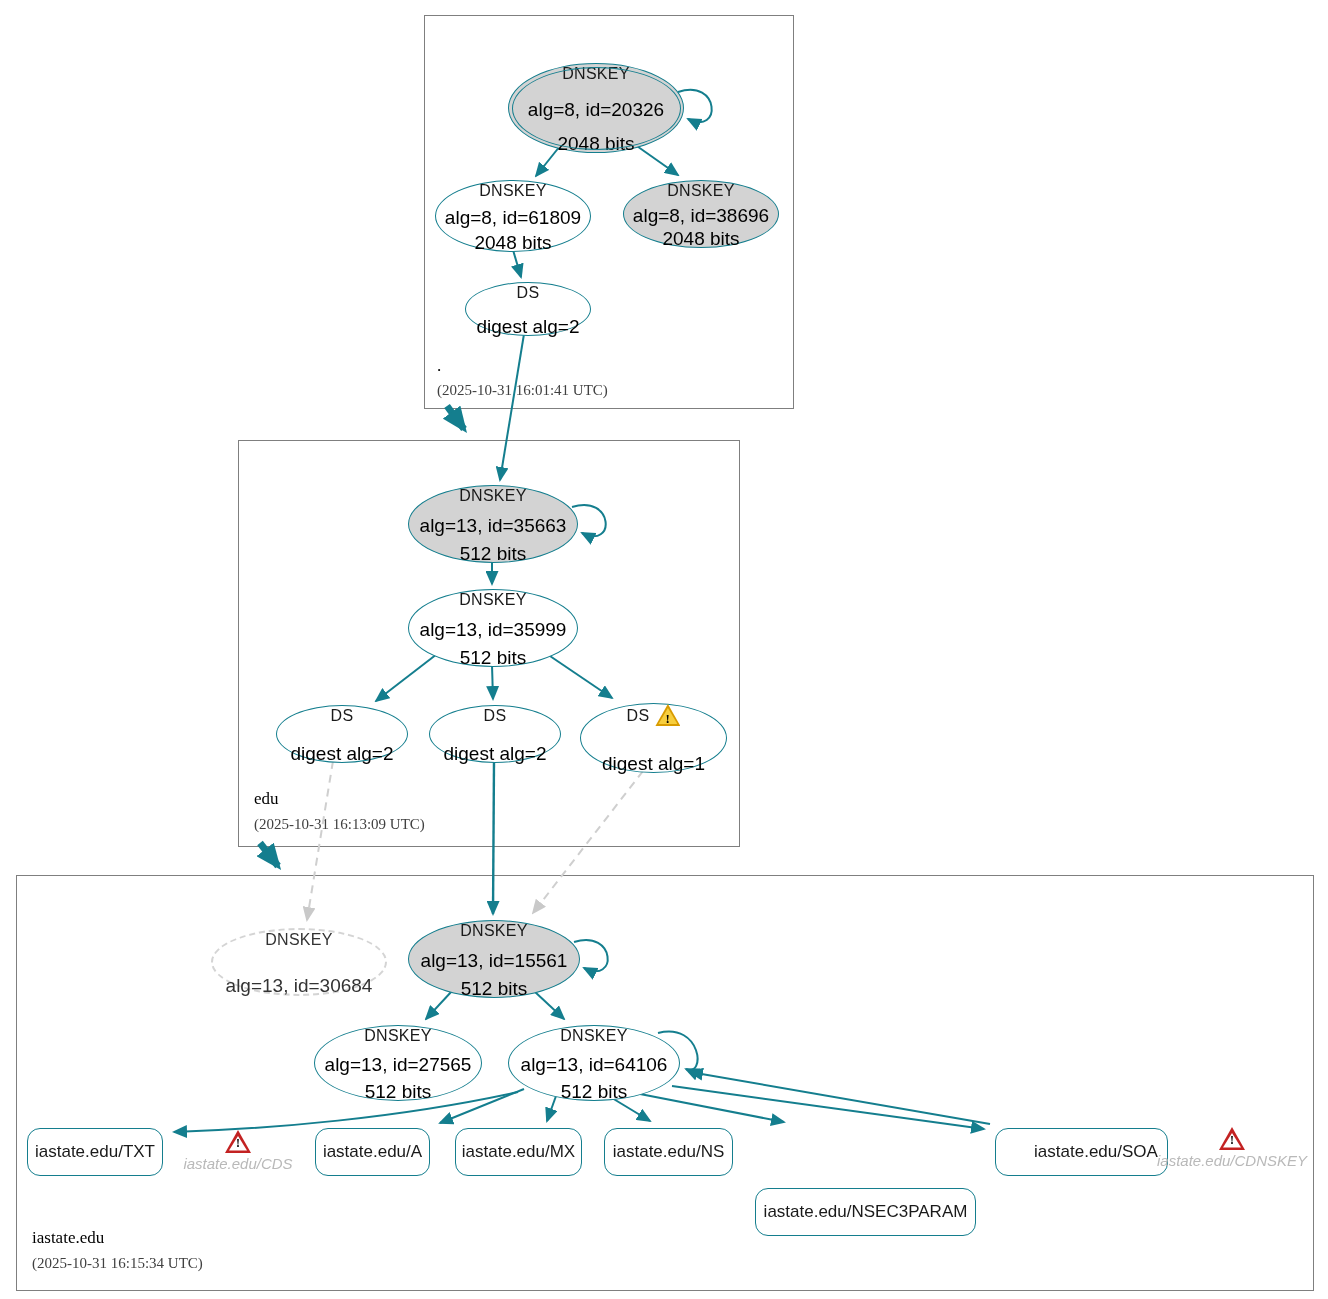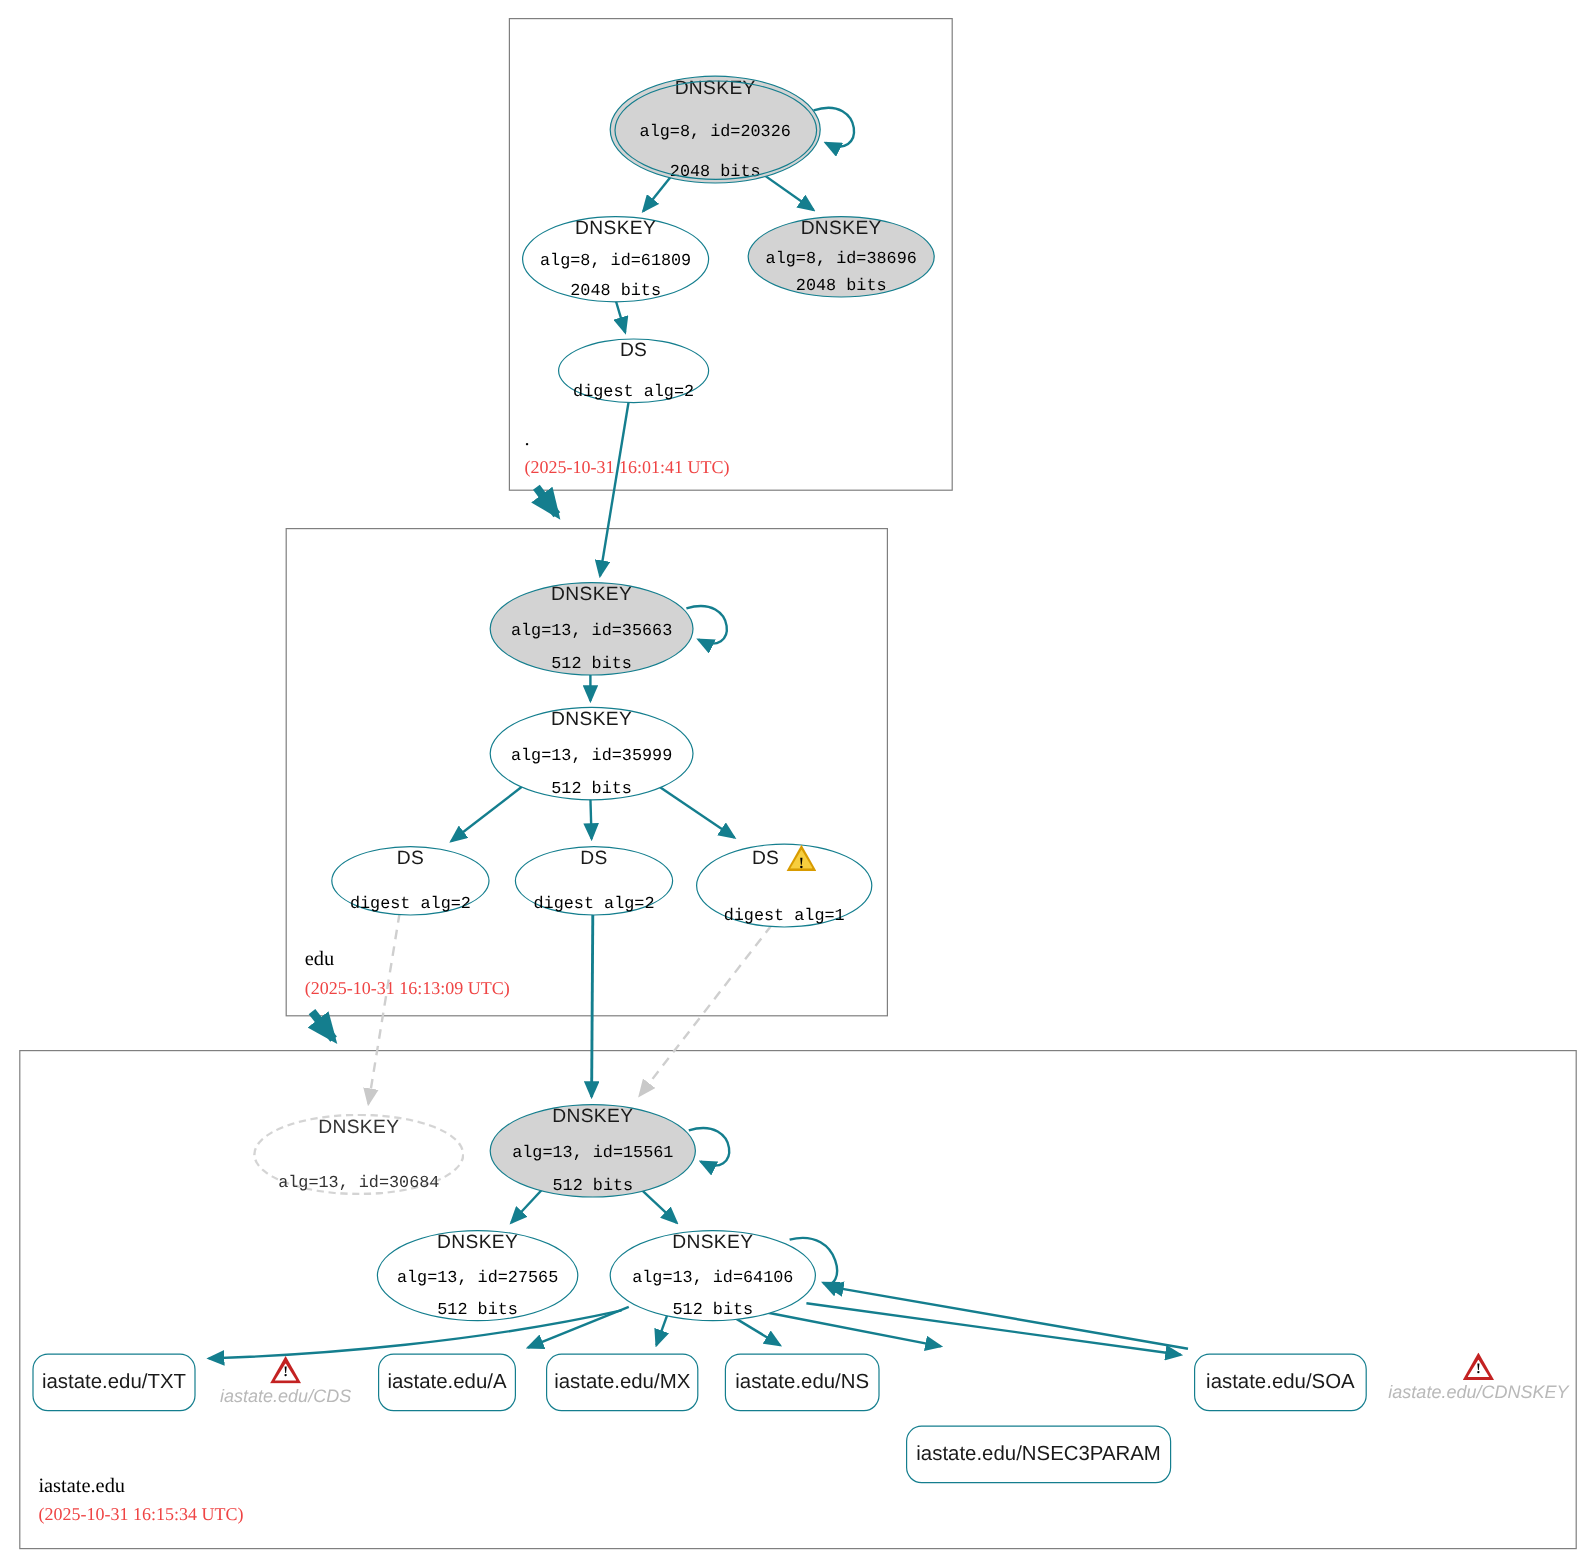--- a/index.html
+++ b/index.html
@@ -23,21 +23,21 @@
   }
   .zone-label{
     position:absolute;
     font-family:"Liberation Serif",serif;
     font-size:17px;color:#000;
     white-space:nowrap;
   }
   .zone-ts{
     position:absolute;
     font-family:"Liberation Serif",serif;
-    font-size:15px;color:#ef4444;
+    font-size:15px;color:#404040;
     white-space:nowrap;
   }
   #edges{position:absolute;left:0;top:0;pointer-events:none;}
   .node{
     position:absolute;
     display:flex;flex-direction:column;
     align-items:center;justify-content:space-between;
     text-align:center;
     background:#fff;
     z-index:3;
@@ -59,22 +59,22 @@
   }
   .node .title{
     font-family:"Liberation Sans",sans-serif;
     font-size:16px;color:#1a1a1a;
     line-height:19px;
     letter-spacing:.3px;
     display:flex;align-items:center;gap:6px;
     white-space:nowrap;
   }
   .node .detail{
-    font-family:Liberation Mono, monospace;
-    font-size:14px;color:#000;
+    font-family:Liberation Sans, sans-serif;
+    font-size:19px;color:#000;
     line-height:16px;
     white-space:nowrap;
   }
   .rrset{
     position:absolute;
     height:46px;
     border:1.8px solid var(--teal);
     border-radius:13px;
     background:#fff;
     display:flex;align-items:center;justify-content:center;
@@ -289,21 +289,21 @@
     <span class="err-tri">
         <span class="inner"></span>
         <span class="mark">!</span>
       </span>
     <span class="missing-label">iastate.edu/CDS</span>
   </div>
   <div class="rrset" style="left:315px;top:1128px;width:113px;">iastate.edu/A</div>
   <div class="rrset" style="left:455px;top:1128px;width:125px;">iastate.edu/MX</div>
   <div class="rrset" style="left:604px;top:1128px;width:127px;">iastate.edu/NS</div>
   <div class="rrset" style="left:755px;top:1188px;width:219px;">iastate.edu/NSEC3PARAM</div>
-  <div class="rrset" style="left:995px;top:1128px;width:142px;">iastate.edu/SOA</div>
+  <div class="rrset" style="left:995px;top:1128px;width:142px;padding-left:29px;">iastate.edu/SOA</div>
   <div class="missing-rr" style="left:1158px;top:1127px;width:148px;">
     <span class="err-tri">
         <span class="inner"></span>
         <span class="mark">!</span>
       </span>
     <span class="missing-label">iastate.edu/CDNSKEY</span>
   </div>
 
 </div>
 

